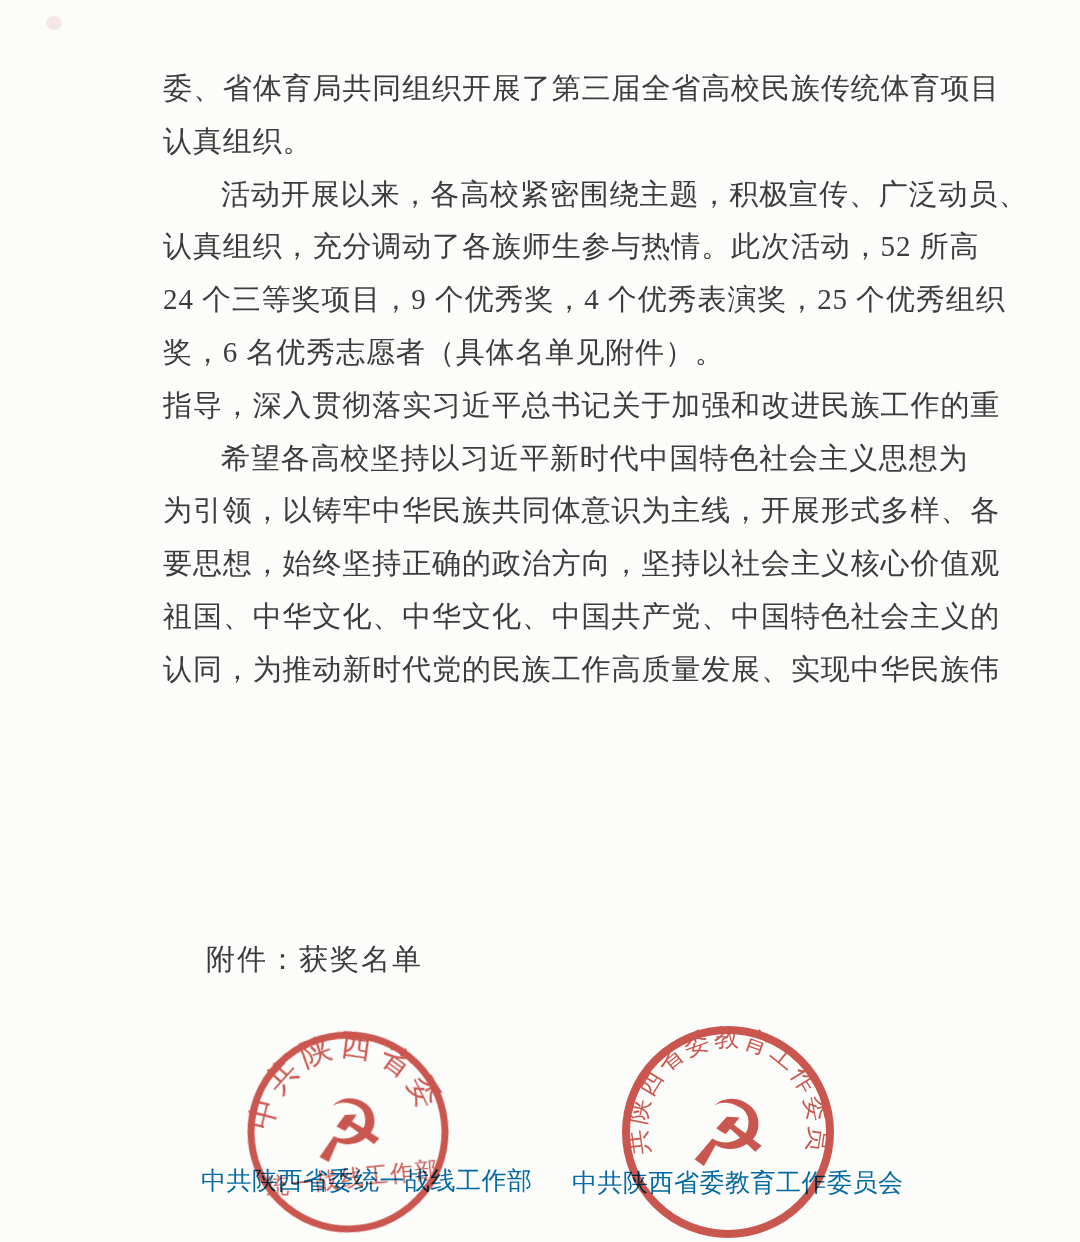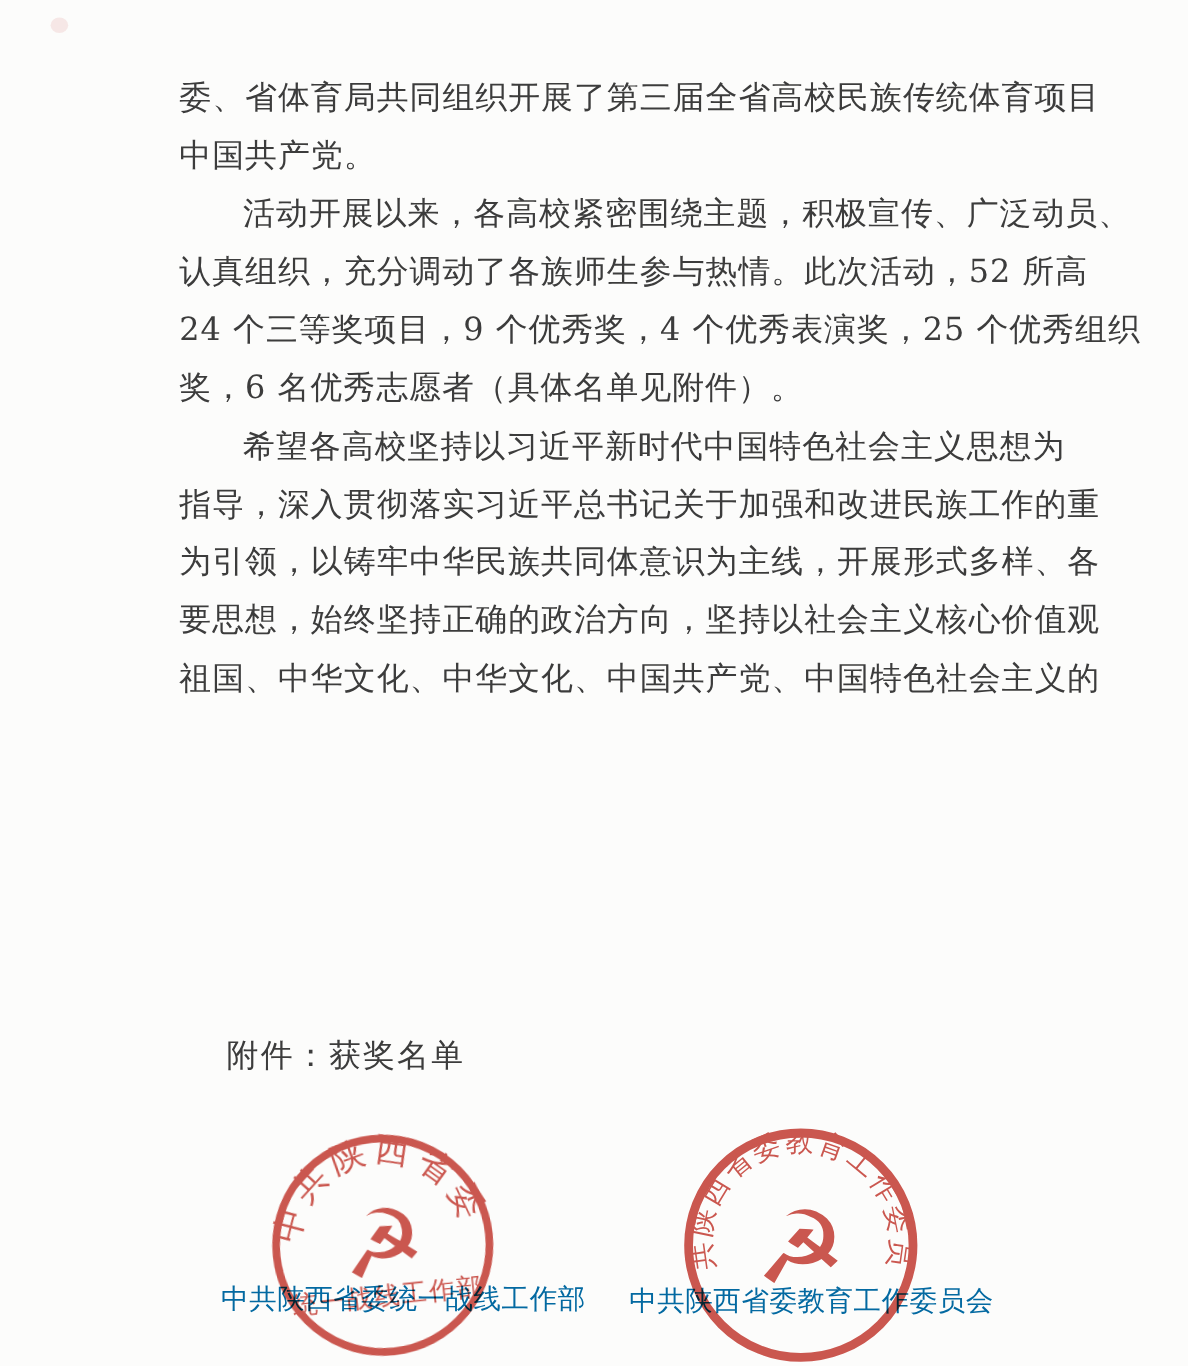--- a/index.html
+++ b/index.html
@@ -6,21 +6,21 @@
   .page{
     position:relative;
     width:1080px;height:1242px;
     margin:0 auto;
     background:#fcfcfb;
     overflow:hidden;
     font-family:"DejaVu Serif","Liberation Serif",serif;
     color:#3c3c3c;
   }
   .doc{
-    position:absolute;left:163px;top:62px;width:790px;
+    position:absolute;left:163px;top:62px;width:790px;font-family:Liberation Serif, serif;
   }
   .line{
     height:52.8px;line-height:52.8px;
     font-size:29px;letter-spacing:0.9px;
     white-space:nowrap;
   }
   .indent{padding-left:58px;}
   .attachment{
     position:absolute;left:206px;top:940px;
     font-size:29px;letter-spacing:2px;white-space:nowrap;
@@ -52,30 +52,31 @@
 </style>
 </head>
 <body>
 
 <div class="page">
 
   <div class="artifact"></div>
 
   <div class="doc">
     <div class="line">委、省体育局共同组织开展了第三届全省高校民族传统体育项目</div>
-    <div class="line">中国共产党。</div>
+    <div class="line">认真组织。</div>
     <div class="line indent">活动开展以来，各高校紧密围绕主题，积极宣传、广泛动员、</div>
     <div class="line">认真组织，充分调动了各族师生参与热情。此次活动，52 所高</div>
     <div class="line">24 个三等奖项目，9 个优秀奖，4 个优秀表演奖，25 个优秀组织</div>
     <div class="line">奖，6 名优秀志愿者（具体名单见附件）。</div>
+    <div class="line">指导，深入贯彻落实习近平总书记关于加强和改进民族工作的重</div>
     <div class="line indent">希望各高校坚持以习近平新时代中国特色社会主义思想为</div>
-    <div class="line">指导，深入贯彻落实习近平总书记关于加强和改进民族工作的重</div>
     <div class="line">为引领，以铸牢中华民族共同体意识为主线，开展形式多样、各</div>
     <div class="line">要思想，始终坚持正确的政治方向，坚持以社会主义核心价值观</div>
     <div class="line">祖国、中华文化、中华文化、中国共产党、中国特色社会主义的</div>
+    <div class="line">认同，为推动新时代党的民族工作高质量发展、实现中华民族伟</div>
   </div>
 
   <div class="attachment">附件：获奖名单</div>
 
   <div class="caption caption-left">中共陕西省委统一战线工作部</div>
   <div class="caption caption-right">中共陕西省委教育工作委员会</div>
 
   <svg class="seal seal-left" width="212" height="212" viewBox="0 0 212 212">
     <circle cx="106" cy="106" r="97" fill="none" stroke="#c53a31" stroke-width="7"></circle>
     <path id="arcL" d="M 34.6 80 A 76 76 0 0 1 177.4 80" fill="none"></path>

